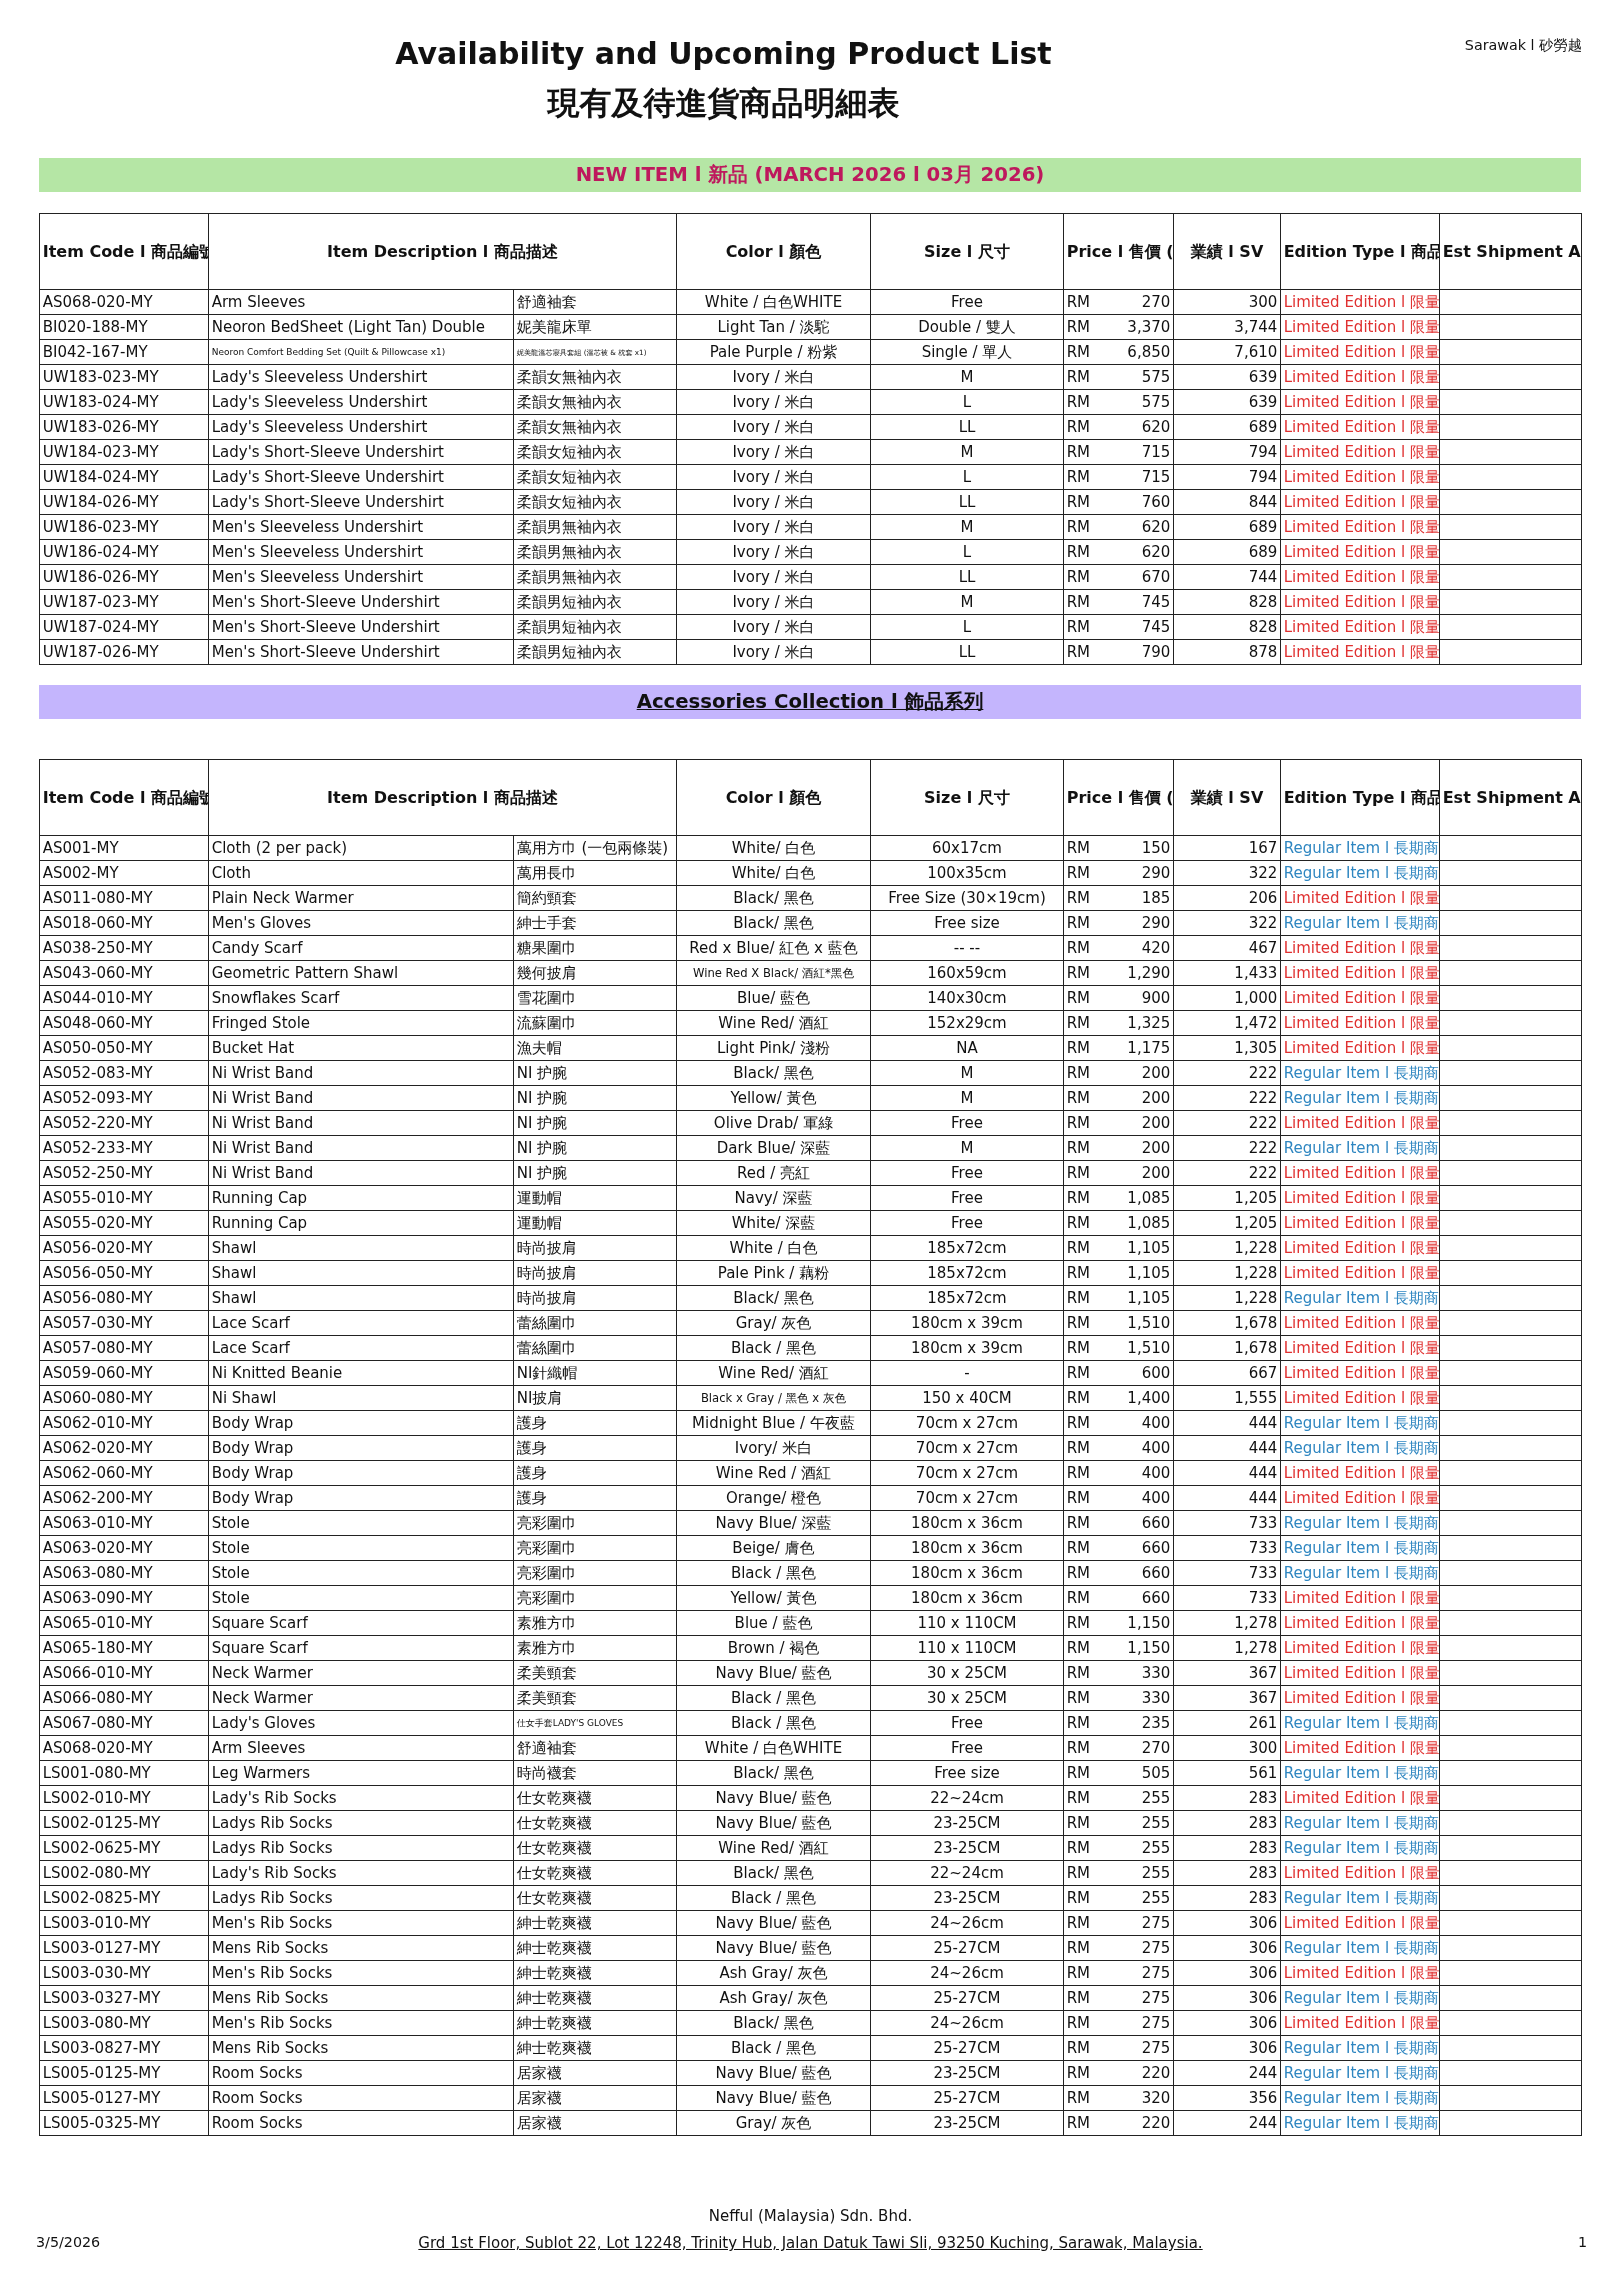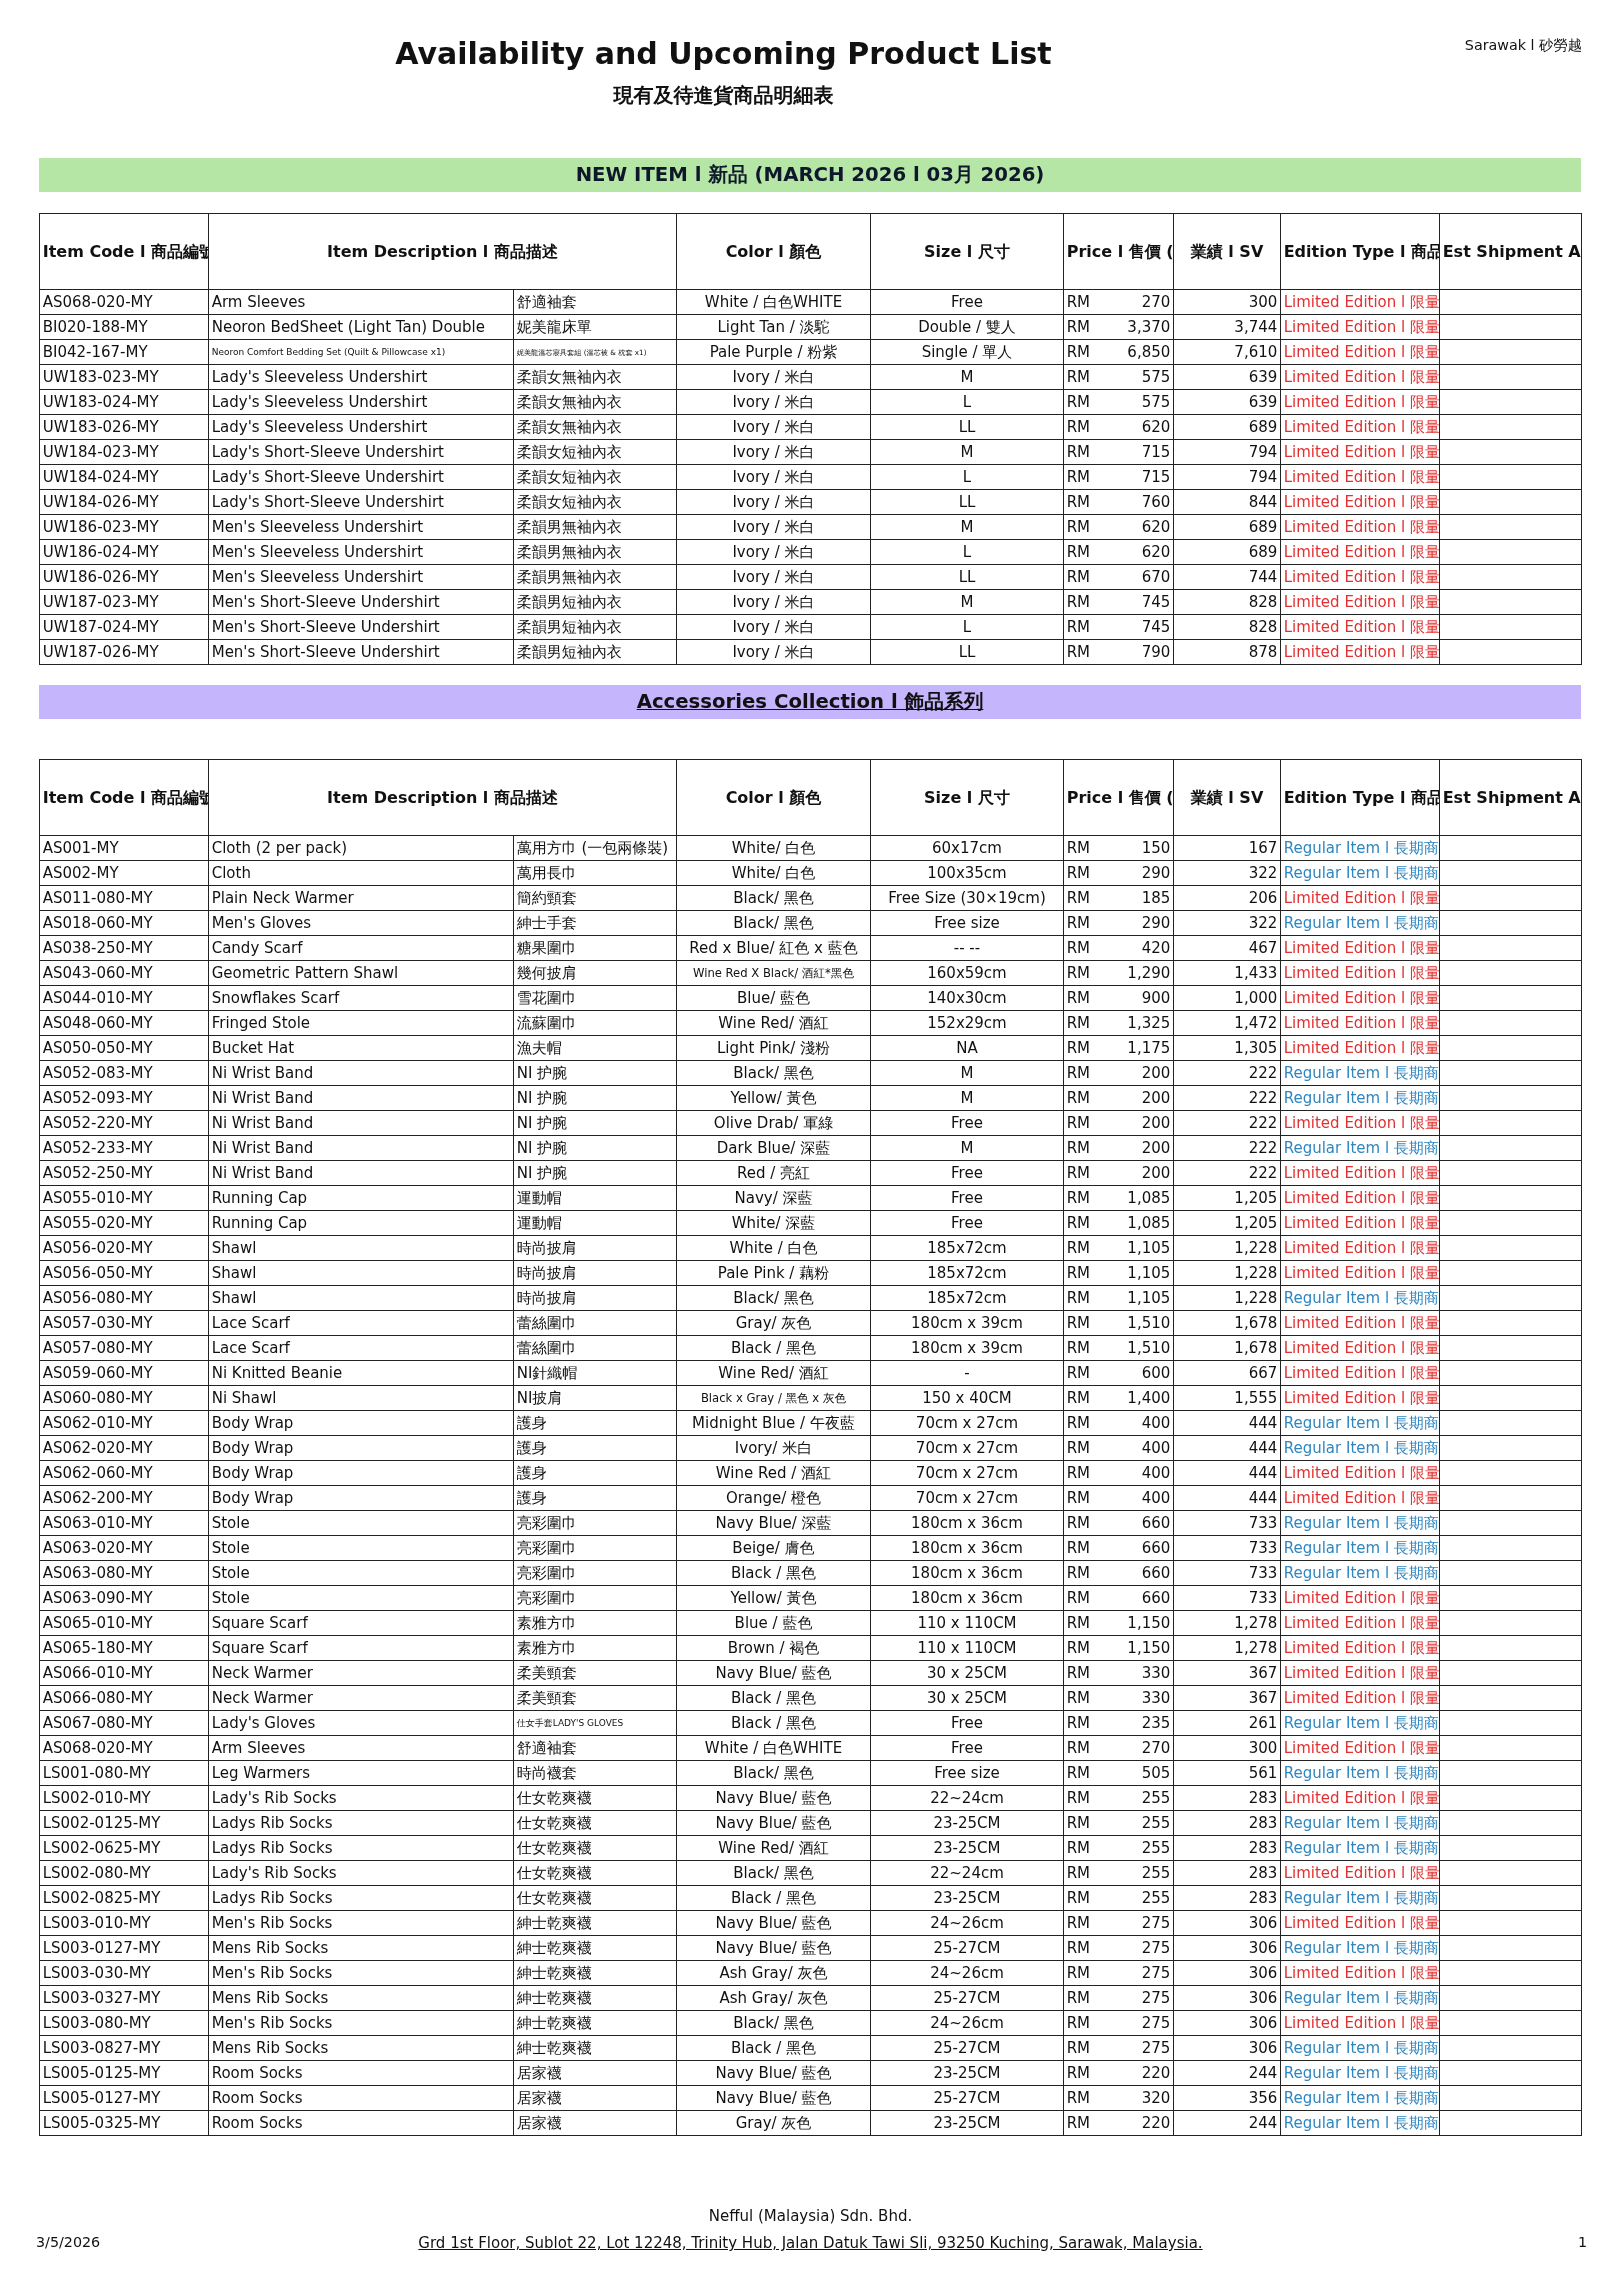--- a/index.html
+++ b/index.html
@@ -1,23 +1,23 @@
 <!DOCTYPE html>
 <html style="font-size:14.3px"><head>
 <meta charset="utf-8">
 <style>
   html, body { margin: 0; padding: 0; background: #ffffff; }
   body { width: 1621px; height: 2293px; position: relative; overflow: hidden;
          font-family: "DejaVu Sans", "Liberation Sans", sans-serif; color: #111; }
   .region-tag { position: absolute; right: 39px; top: 36px; font-size: 14.3px; }
   .title { position: absolute; left: 0; width: 1447px; text-align: center; font-weight: bold; }
   .title.en { top: 36px; font-size: 30px; }
-  .title.zh { top: 82px; font-size: 20px; }
+  .title.zh { top: 82px; font-size: 32px; }
   .band { position: absolute; left: 39px; width: 1542px; text-align: center; font-weight: bold; font-size: 19.7px; }
-  .band.new { top: 158px; height: 34px; line-height: 34px; background: #b5e6a5; color: #0f172a; }
+  .band.new { top: 158px; height: 34px; line-height: 34px; background: #b5e6a5; color: #be185d; }
   .band.acc { top: 685px; height: 34px; line-height: 34px; background: #c4b5fd; color: #111; text-decoration: underline; }
   table.grid { position: absolute; left: 39px; width: 1542px; border-collapse: collapse; table-layout: fixed; }
   table.grid.t1 { top: 213px; }
   table.grid.t2 { top: 759px; }
   table.grid th, table.grid td { border: 1.3px solid #222; padding: 0 2.7px; white-space: nowrap; overflow: hidden; }
   table.grid th { font-weight: bold; font-size: 16px; text-align: center; line-height: 24px; height: 75px; }
   table.grid td { height: 24px; font-size: 15px; line-height: 23px; }
   td.code { text-align: left; }
   td.desc-en { text-align: left; }
   td.desc-zh { text-align: left; }

